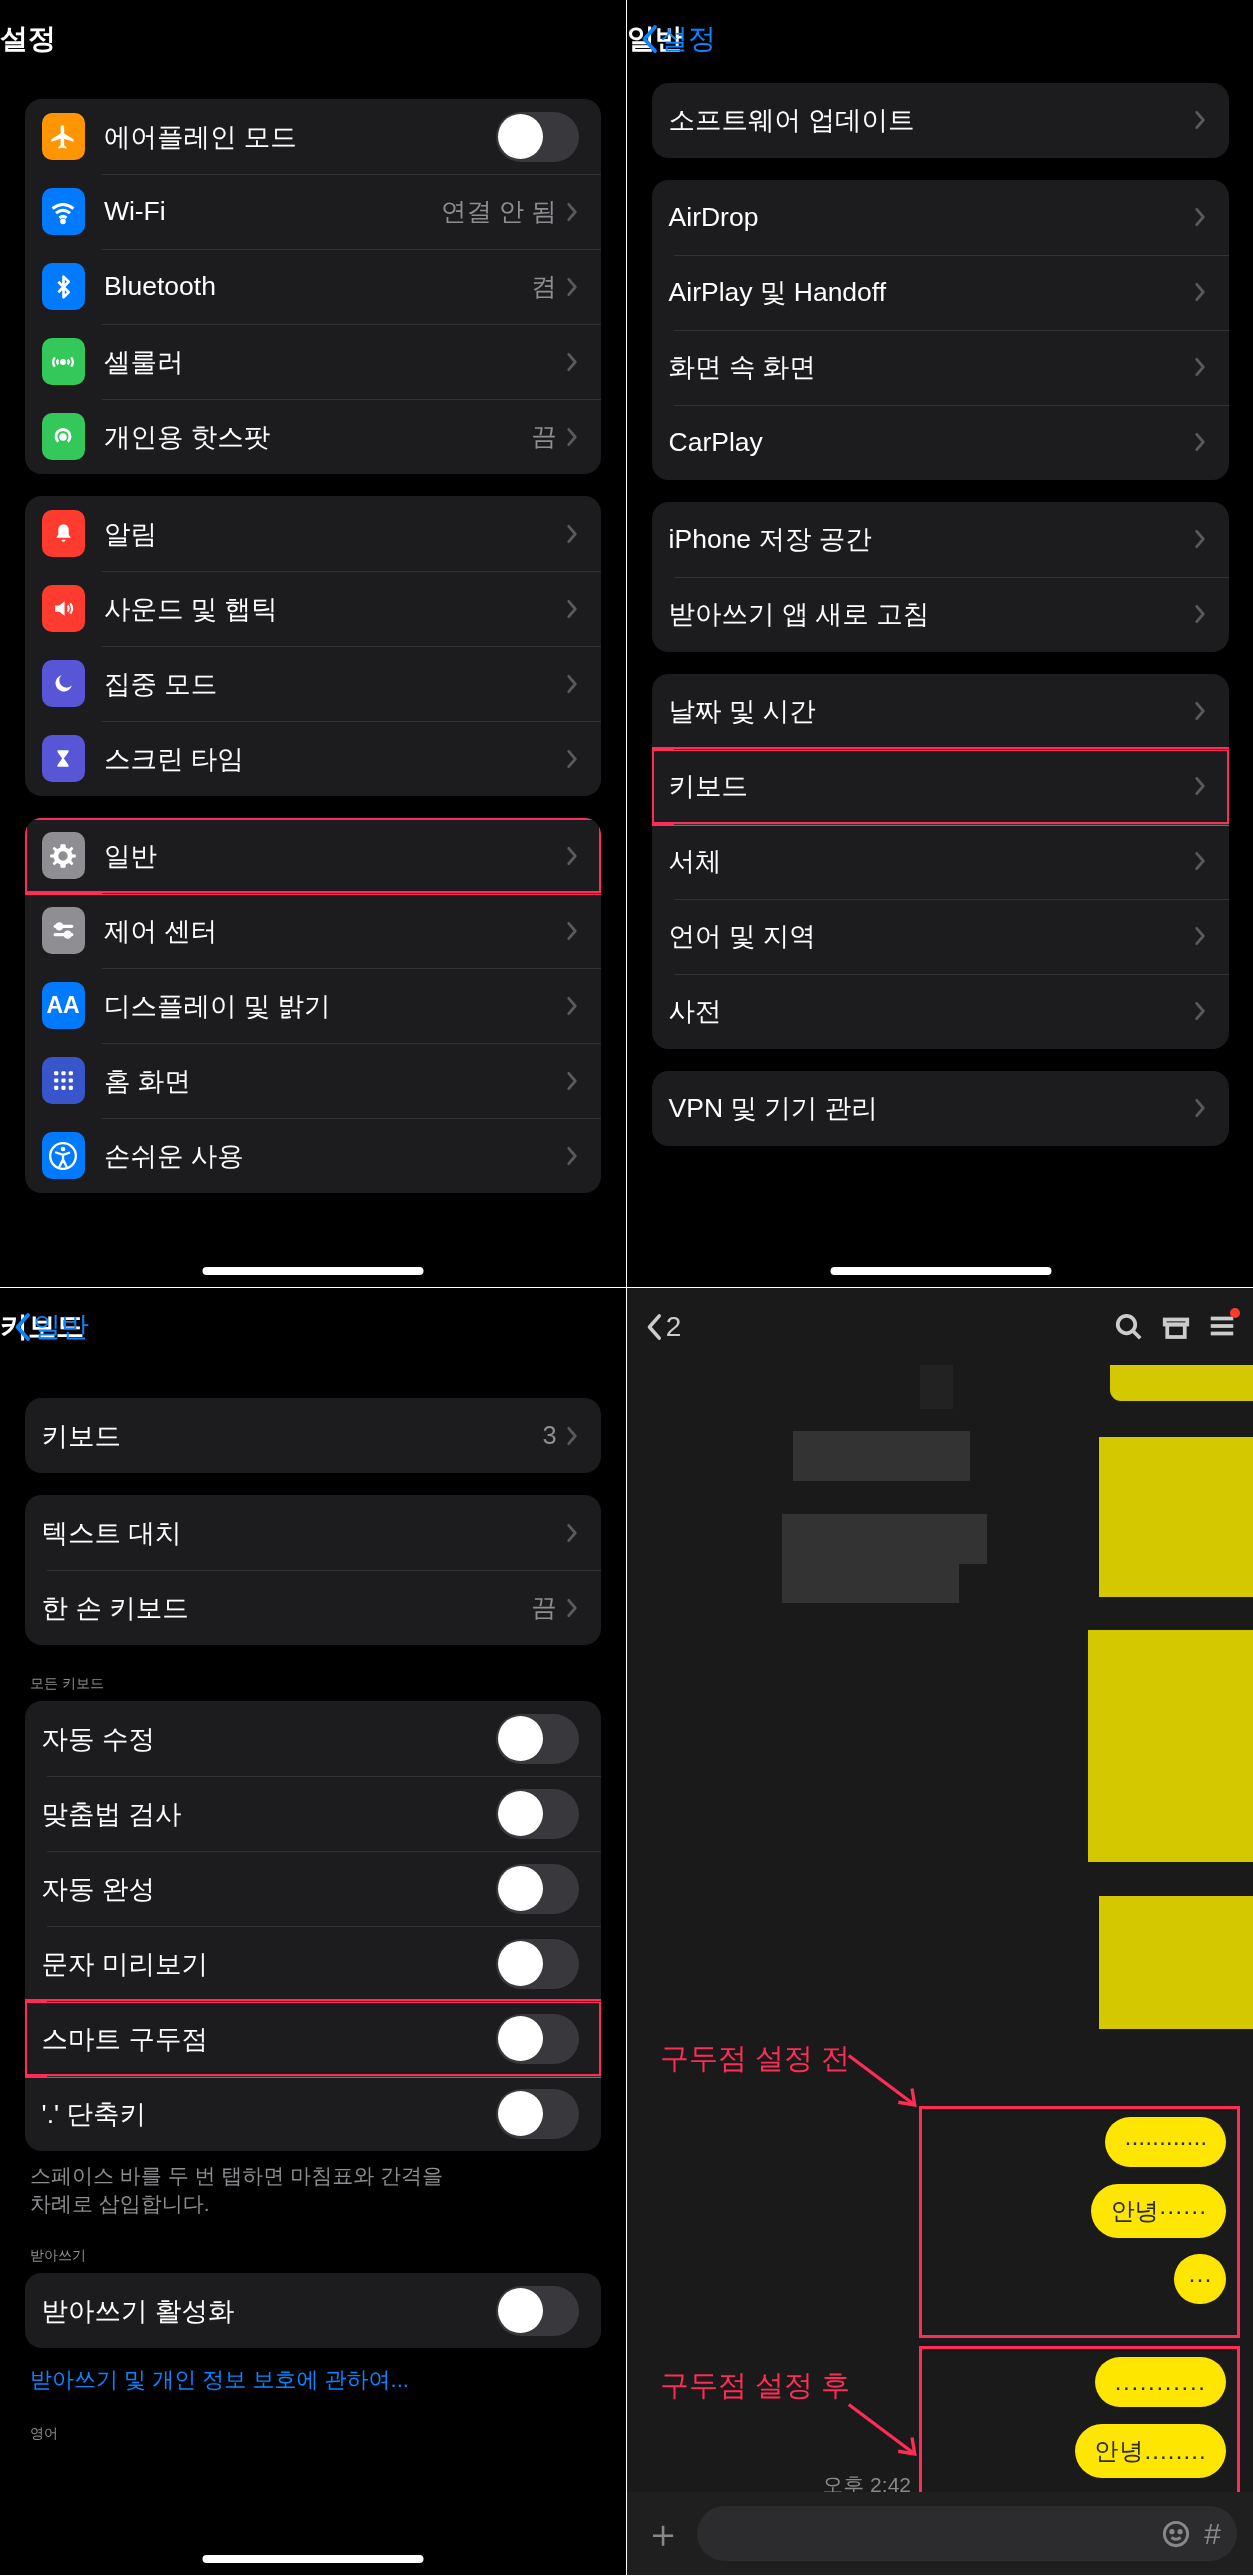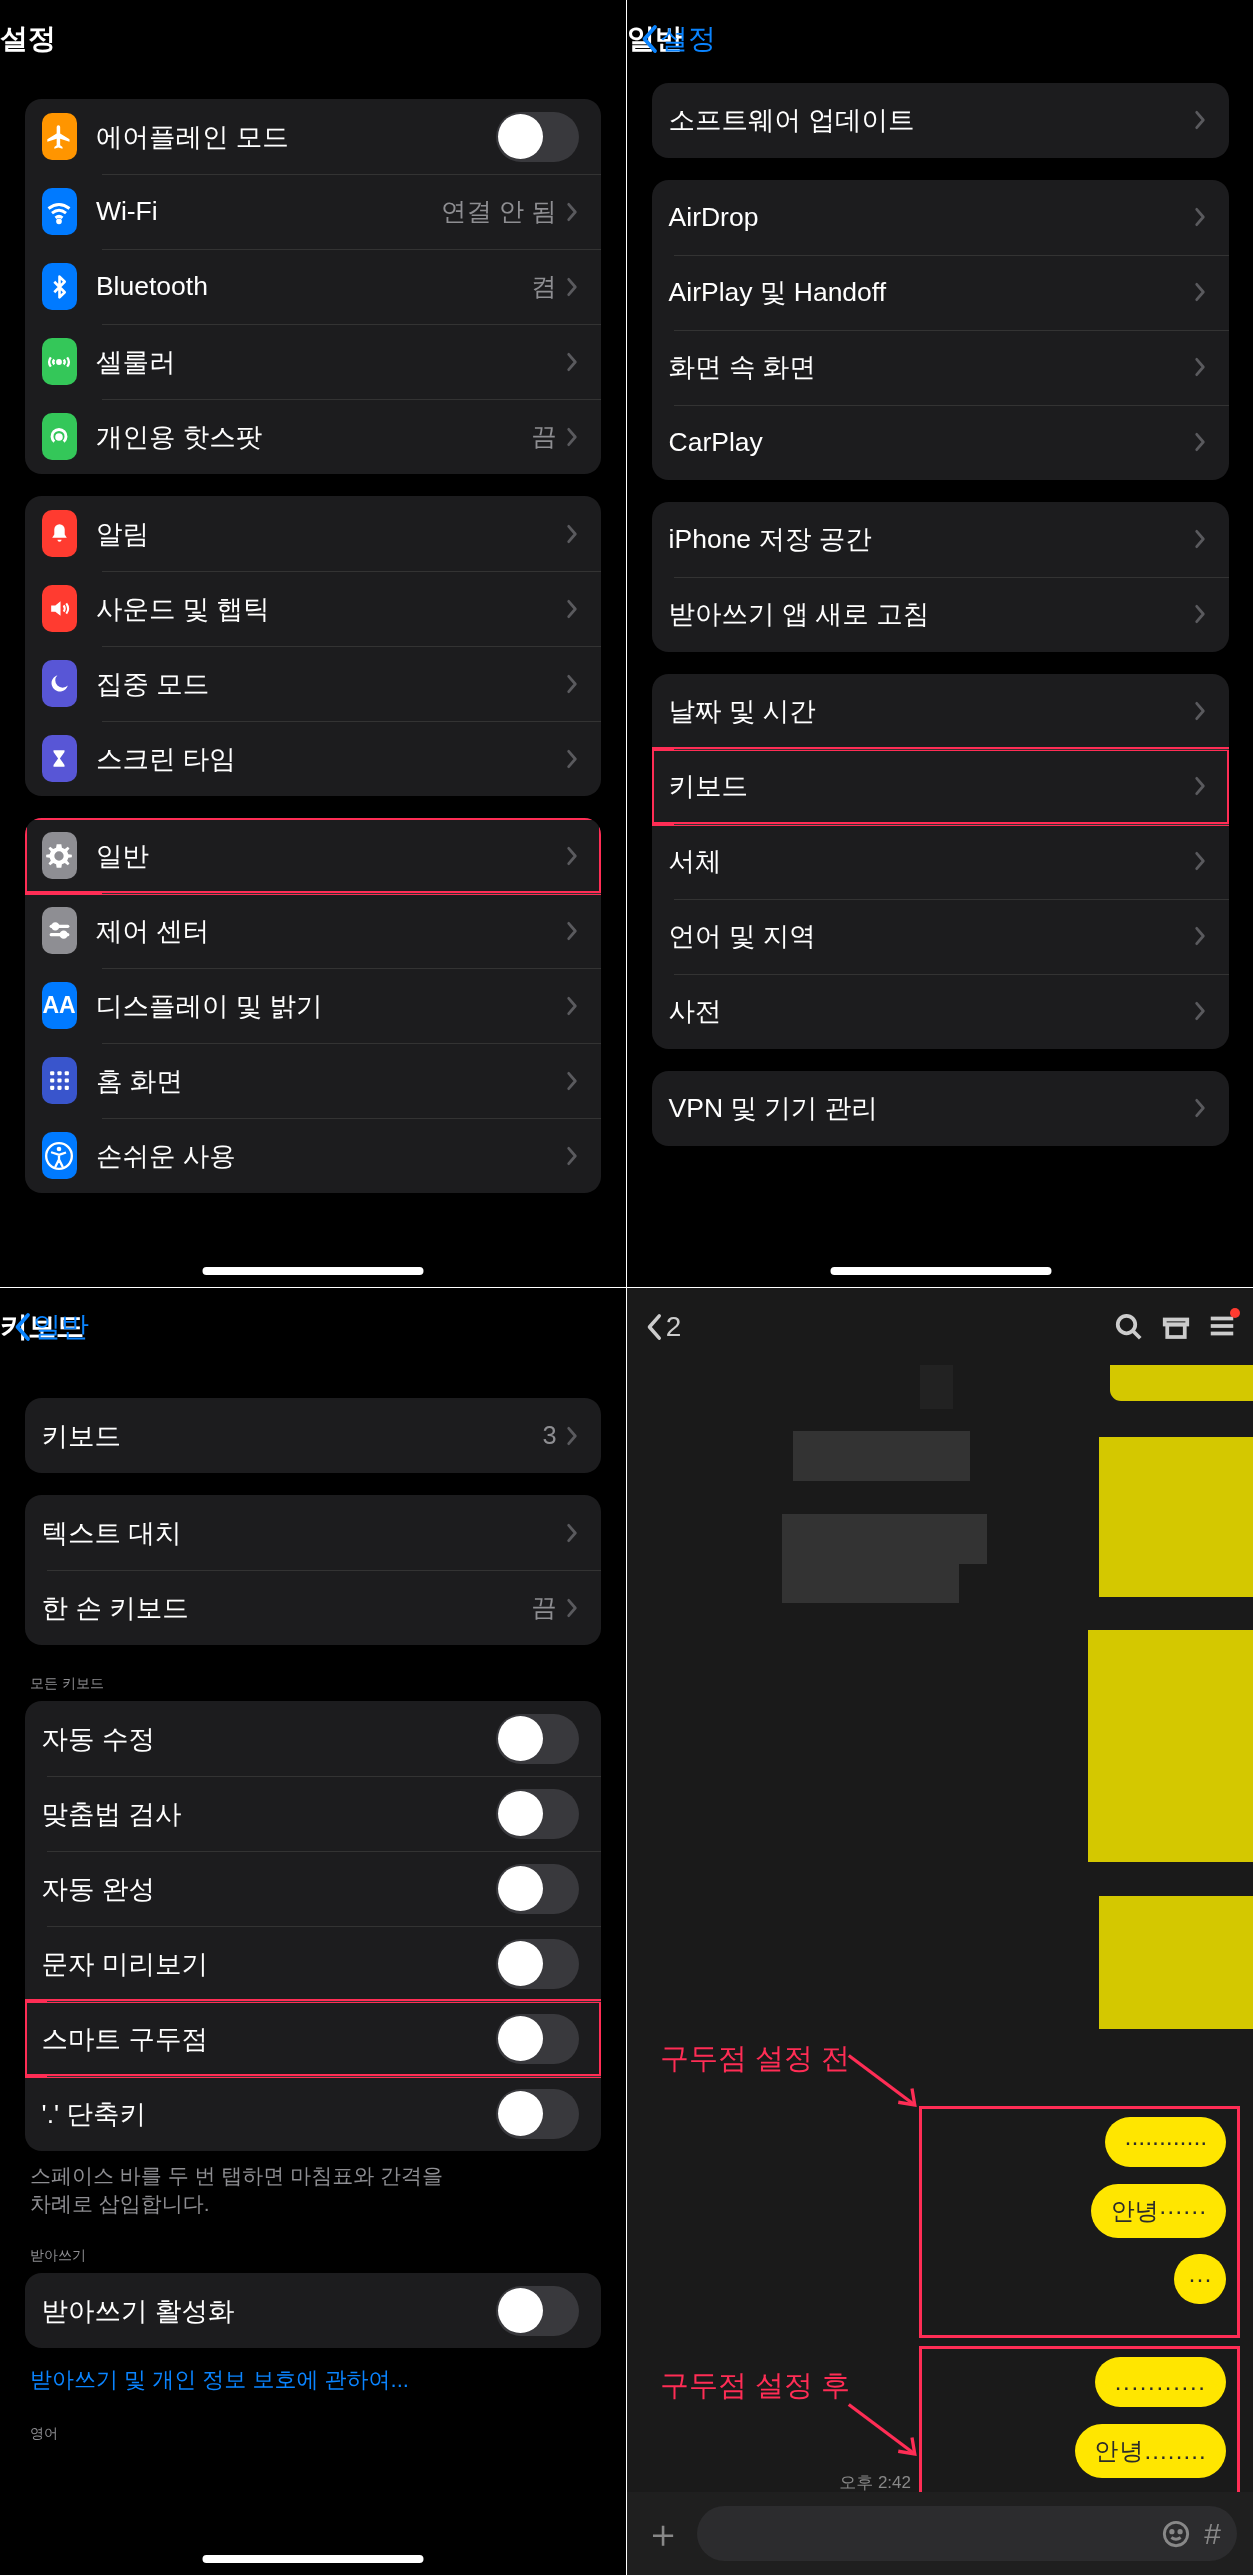--- a/index.html
+++ b/index.html
@@ -12,21 +12,21 @@
   .hdr { height: 77px; display: flex; align-items: center; position: relative; }
   .hdr-title { font-size: 28px; font-weight: 600; }
   .hdr-back { position: absolute; left: 11px; display: flex; align-items: center; color: #0a84ff; font-size: 28px; }
   .hdr-back svg { width: 22px; height: 30px; }
 
   
   .group { margin: 22px 25px 0 25px; background: #1c1c1e; border-radius: 16.6px; overflow: hidden; }
   .row { display: flex; align-items: center; height: 75px; padding: 0 22px 0 16.6px; position: relative; }
   .row + .row::before { content:""; position:absolute; top:0; left:77px; right:0; height:0.6px; background:#333; }
   .group.no-icon .row + .row::before { left:22px; }
-  .icon { width: 35px; height: 47px; border-radius: 10px; margin-right: 19.3px; display:flex; align-items:center; justify-content:center; flex-shrink:0; }
+  .icon { width: 43px; height: 47px; border-radius: 10px; margin-right: 19.3px; display:flex; align-items:center; justify-content:center; flex-shrink:0; }
   .icon svg, .icon span { color:#fff; }
   .row-label { font-size: 26.5px; flex: 0 1 auto; }
   .row-spacer { flex: 1; }
   .row-detail { font-size: 25.4px; color: #8e8e92; margin-right: 8.3px; }
   .chev { width: 14px; height: 22px; flex-shrink:0; }
   .chev path { stroke:#5a5a5e; stroke-width:5; fill:none; stroke-linecap:round; stroke-linejoin:round; }
   .toggle { width: 83px; height: 50px; border-radius: 25px; background: #39393d; position: relative; flex-shrink:0; }
   .toggle::after { content:""; position:absolute; width:45px; height:45px; border-radius:50%; background:#fff; top:2.2px; left:2.2px; }
   .section-label { margin: 30px 30px 8.3px 30px; font-size: 14px; color: #8e8e92; text-transform: none; }
   .footer-text { margin: 11px 30px 0 30px; font-size: 21px; color: #8e8e92; line-height:1.3; }
@@ -41,21 +41,21 @@
   .chat-hdr svg.hicon { width:30px; height:30px; stroke:#ccc; fill:none; stroke-width:3; }
   .chat-body { position:relative; height: calc(100% - 77px - 83px); background:#1a1a1a; overflow:hidden; }
   .pixelblock { position:absolute; background:#333; }
   .yellowblock { position:absolute; background:#d4c800; }
   .bubble-box { position:absolute; border:3.3px solid #ff2d55; right:14px; }
   .bubble { background:#ffe600; color:#2b2b2b; font-size:24px; padding:11px 19.3px; border-radius:28px; float:right; clear:both; margin:8.3px 11px 8.3px 0; font-weight:500; }
   .bubble.small { padding: 11px 14px; }
   .anno { position:absolute; color:#ff2d55; font-size:29px; font-weight:500; }
   .arrow { position:absolute; }
   .arrow line, .arrow polyline { stroke:#ff2d55; stroke-width:6; fill:none; }
-  .time { position:absolute; color:#888; font-size:17px; }
+  .time { position:absolute; color:#888; font-size:21px; }
   .chat-input { position:absolute; bottom:0; left:0; right:0; height:83px; background:#1f1f1f; display:flex; align-items:center; padding:0 16.6px; gap:14px; }
   .chat-input .plus { font-size:39px; color:#888; }
   .chat-input .field { flex:1; height:55px; background:#2c2c2e; border-radius:28px; display:flex; align-items:center; justify-content:flex-end; padding:0 16.6px; gap:14px; }
   .chat-input .field svg { width:28px; height:28px; stroke:#888; fill:none; stroke-width:2.5; }
   .chat-input .hash { font-size:30px; color:#888; }
   .notif-dot { position:absolute; top:-2.8px; right:-2.8px; width:10px; height:10px; background:#ff3b30; border-radius:50%; }
 </style>
 </head>
 <body>
 

